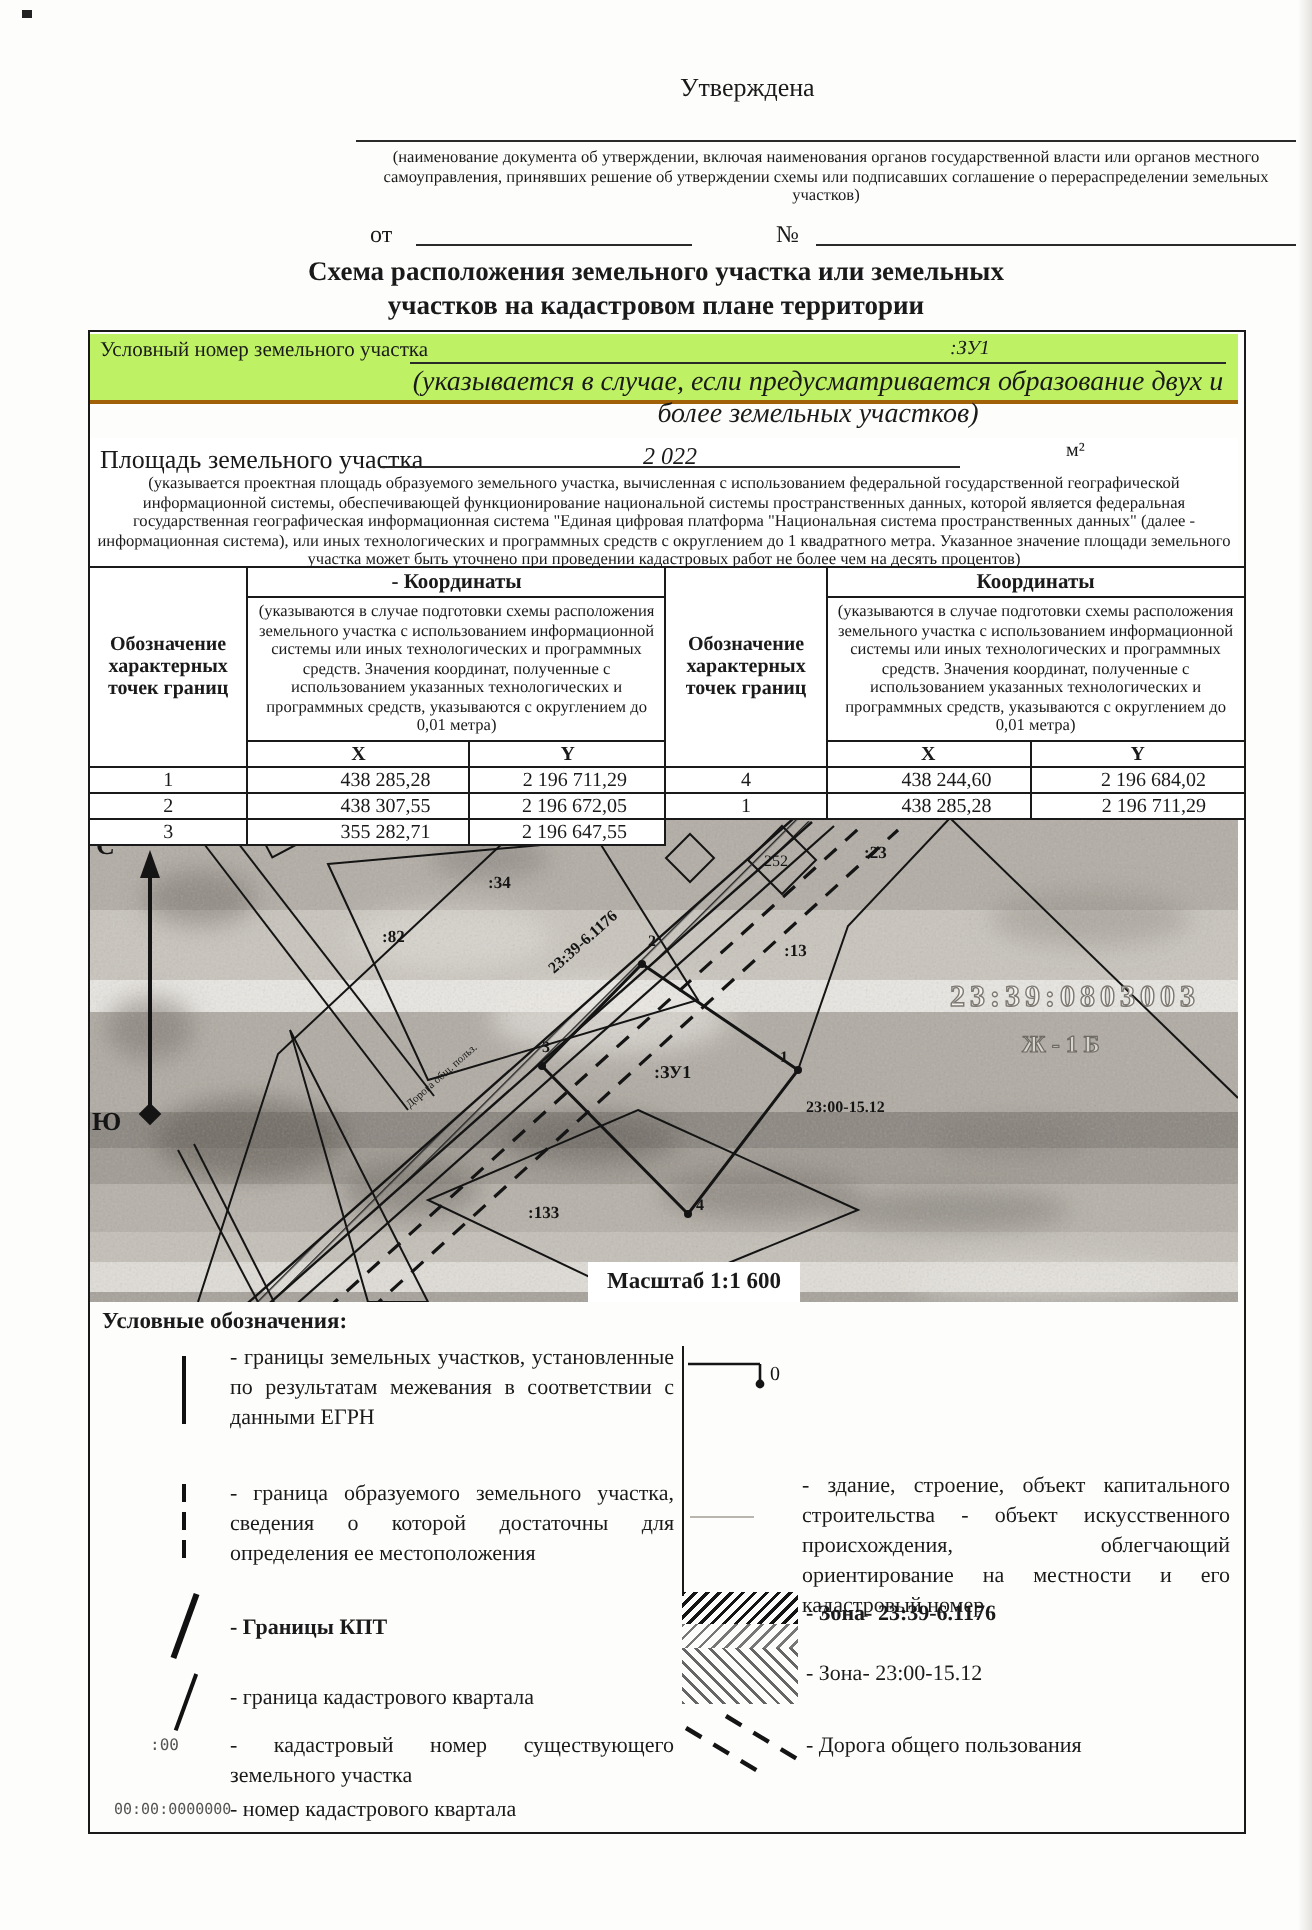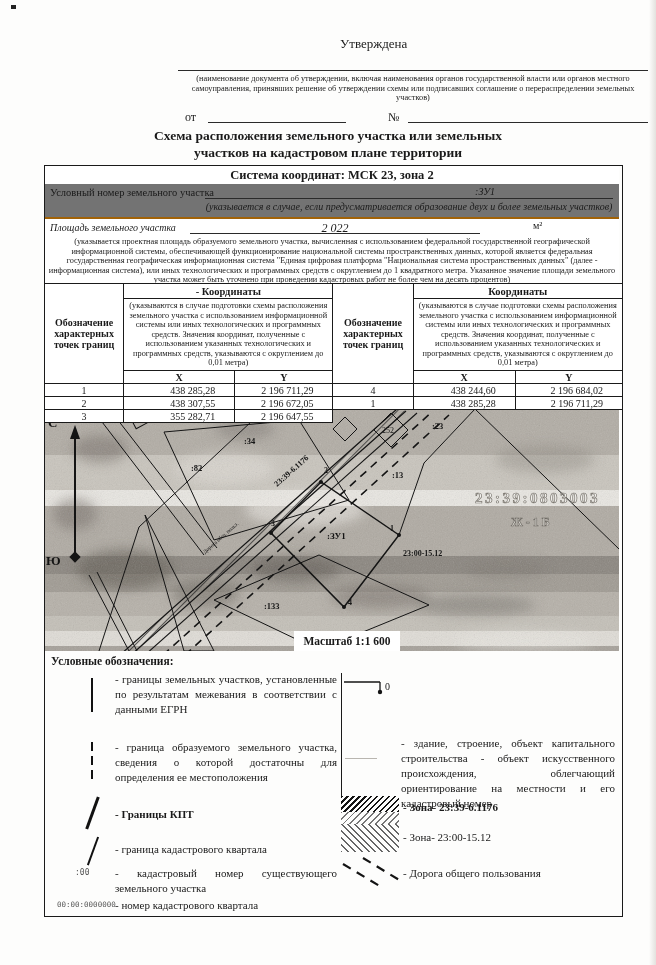--- a/index.html
+++ b/index.html
@@ -173,29 +173,29 @@
           <text x="232" y="78" font-size="8" font-weight="bold" transform="rotate(-41.5 232 78)">23:39-6.1176</text>
           <text x="160" y="145" font-size="5.5" transform="rotate(-41.5 160 145)">Дорога общ. польз.</text>
         </g>
       </svg>
     </div>
 
     <div class="abs scalebox" style="left:249px;top:465px;width:106px;height:20px;">Масштаб 1:1 600</div>
 
     <div class="abs c b" style="left:0;top:0;width:574px;height:18px;font-size:12.5px;line-height:18px;border-bottom:1px solid #1a1a1a;background:#fff;">Система координат: МСК 23, зона 2</div>
 
-    <div class="abs" style="left:0;top:18px;width:574px;height:33px;border-bottom:4px solid #a16207;background:#737373;">
+    <div class="abs" style="left:0;top:1px;width:574px;height:33px;border-bottom:2px solid #a16207;background:#bef264;">
       <div class="abs" style="left:5px;top:3px;font-size:10.5px;">Условный номер земельного участка</div>
       <div class="abs c i" style="left:400px;top:2px;width:80px;font-size:10px;">:ЗУ1</div>
       <div class="abs rule" style="left:160px;top:1px;width:408px;height:13px;"></div>
-      <div class="abs c i" style="left:160px;top:17px;width:408px;font-size:10px;">(указывается в случае, если предусматривается образование двух и более земельных участков)</div>
+      <div class="abs c i" style="left:160px;top:17px;width:408px;font-size:14px;">(указывается в случае, если предусматривается образование двух и более земельных участков)</div>
     </div>
 
     <div class="abs" style="left:0;top:53px;width:574px;height:64px;border-bottom:1px solid #1a1a1a;background:#fff;">
-      <div class="abs" style="left:5px;top:3px;font-size:10px;font-style:italic;">Площадь земельного участка</div>
+      <div class="abs" style="left:5px;top:3px;font-size:13px;">Площадь земельного участка</div>
       <div class="abs c i" style="left:250px;top:2px;width:80px;font-size:12px;">2 022</div>
       <div class="abs rule" style="left:145px;top:1px;width:290px;height:13px;"></div>
       <div class="abs" style="left:488px;top:1px;font-size:10px;">м²</div>
       <div class="abs small c" style="left:3px;top:18px;width:568px;">(указывается проектная площадь образуемого земельного участка, вычисленная с использованием федеральной государственной географической информационной системы, обеспечивающей функционирование национальной системы пространственных данных, которой является федеральная государственная географическая информационная система "Единая цифровая платформа "Национальная система пространственных данных" (далее - информационная система), или иных технологических и программных средств с округлением до 1 квадратного метра. Указанное значение площади земельного участка может быть уточнено при проведении кадастровых работ не более чем на десять процентов)</div>
     </div>
 
     <table class="coords abs" style="left:-1px;top:117px;">
       <colgroup>
           <col style="width:79px">
           <col style="width:111px">

